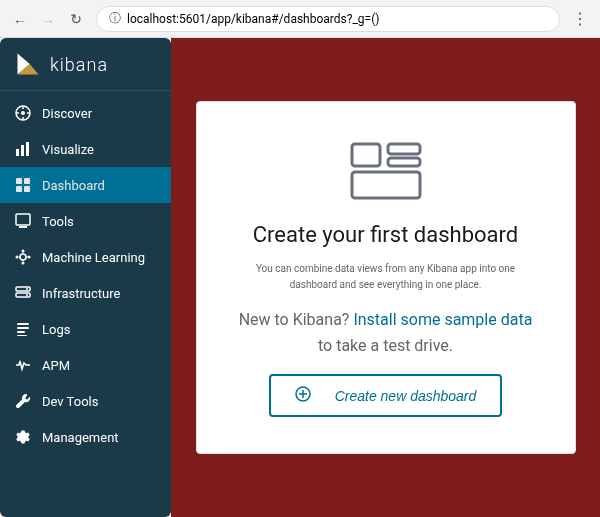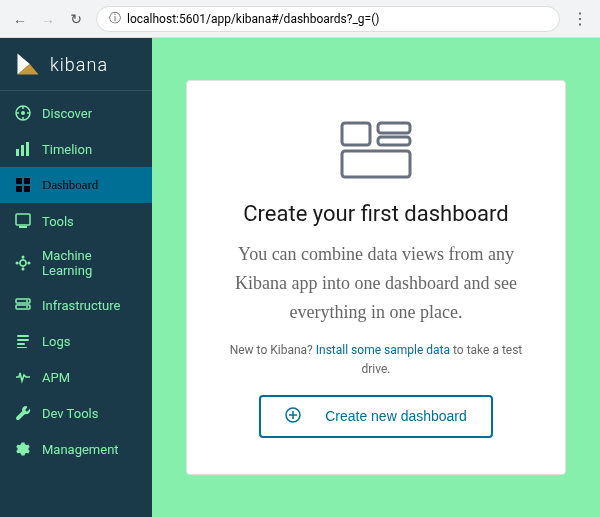--- a/index.html
+++ b/index.html
@@ -73,25 +73,26 @@
     }
 
     
     .app-container {
       display: flex;
       height: calc(517px - 38px);
     }
 
     
     .sidebar {
-      width: 152px;
+      width: 171px;
       background: #1a3a4a;
       display: flex;
       flex-direction: column;
       flex-shrink: 0;
+      border-radius: 6px;
     }
     .sidebar-logo {
       display: flex;
       align-items: center;
       padding: 12px 14px;
       gap: 8px;
       border-bottom: 1px solid rgba(255,255,255,0.1);
       margin-bottom: 4px;
     }
     .kibana-icon {
@@ -107,42 +108,41 @@
     .sidebar-nav {
       list-style: none;
       flex: 1;
     }
     .sidebar-item {
       display: flex;
       align-items: center;
       padding: 9px 14px;
       gap: 10px;
       cursor: pointer;
-      color: #86efac;
+      color: #ffffff;
       font-size: 13px;
       transition: background 0.15s;
     }
     .sidebar-item.active {
       background: #006f96;
-      color: #000000;
-      font-family: Liberation Serif, serif;
+      color: #e5e5e5;
     }
     .sidebar-item .item-icon {
       width: 18px;
       height: 18px;
       display: flex;
       align-items: center;
       justify-content: center;
       flex-shrink: 0;
     }
 
     
     .main-content {
       flex: 1;
-      background: #86efac;
+      background: #7f1d1d;
       display: flex;
       align-items: center;
       justify-content: center;
       padding: 20px;
     }
     .dashboard-empty-state {
       background: white;
       border: 1px solid #e0e0e0;
       border-radius: 4px;
       padding: 40px 40px 36px;
@@ -155,28 +155,27 @@
       display: flex;
       justify-content: center;
     }
     .empty-state-title {
       font-size: 22px;
       font-weight: 400;
       color: #1a1a1a;
       margin-bottom: 14px;
     }
     .empty-state-description {
-      font-size: 18px;
+      font-size: 10px;
       color: #666;
       line-height: 1.6;
       margin-bottom: 14px;
-      font-family: Liberation Serif, serif;
     }
     .empty-state-note {
-      font-size: 12px;
+      font-size: 16px;
       color: #666;
       line-height: 1.6;
       margin-bottom: 16px;
     }
     .empty-state-note a {
       color: #006f96;
       text-decoration: none;
     }
     .create-dashboard-btn {
       display: inline-flex;
@@ -184,20 +183,21 @@
       gap: 24px;
       padding: 10px 24px;
       background: white;
       border: 2px solid #006f96;
       border-radius: 4px;
       color: #006f96;
       font-size: 14px;
       font-weight: 500;
       cursor: pointer;
       transition: background 0.15s;
+      font-style: italic;
     }
 
     
     .dashboard-svg-icon {
       color: #69707d;
     }
   </style>
 </head>
 <body>
 
@@ -243,21 +243,21 @@
       </li>
 
       <li class="sidebar-item">
         <span class="item-icon">
           <svg width="16" height="16" viewBox="0 0 16 16" fill="currentColor">
             <rect x="1" y="8" width="3" height="7" fill="currentColor"></rect>
             <rect x="6" y="4" width="3" height="11" fill="currentColor"></rect>
             <rect x="11" y="1" width="3" height="14" fill="currentColor"></rect>
           </svg>
         </span>
-        <span>Timelion</span>
+        <span>Visualize</span>
       </li>
 
       <li class="sidebar-item active">
         <span class="item-icon">
           <svg width="16" height="16" viewBox="0 0 16 16" fill="currentColor">
             <rect x="1" y="1" width="6" height="6" rx="1" fill="currentColor"></rect>
             <rect x="9" y="1" width="6" height="6" rx="1" fill="currentColor"></rect>
             <rect x="1" y="9" width="6" height="6" rx="1" fill="currentColor"></rect>
             <rect x="9" y="9" width="6" height="6" rx="1" fill="currentColor"></rect>
           </svg>

